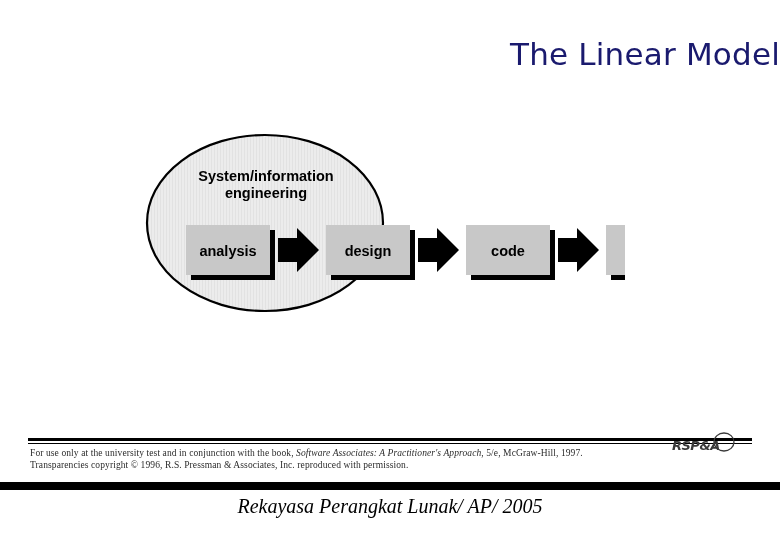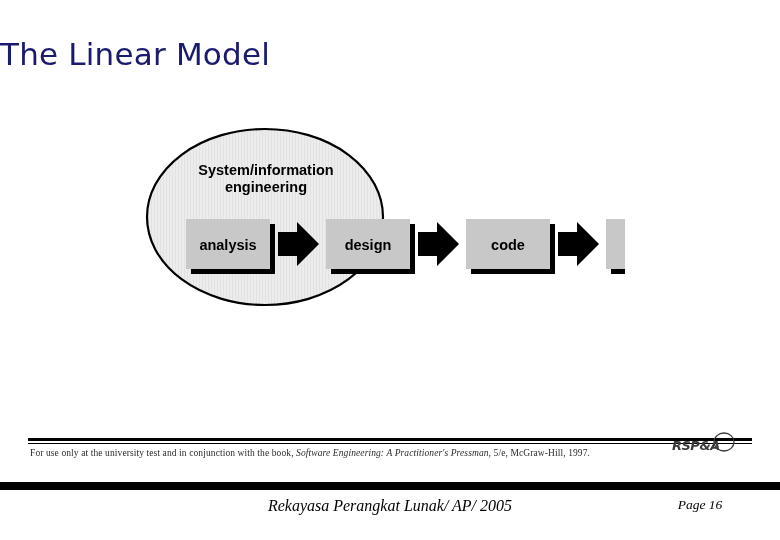--- a/index.html
+++ b/index.html
@@ -22,33 +22,33 @@
     height: 540px;
     background: #ffffff;
   }
 
   
   .slide-title {
     position: absolute;
     left: 0;
     top: 36px;
     width: 780px;
-    text-align: left;
+    text-align: right;
     font-size: 31px;
     font-weight: normal;
     letter-spacing: 0.2px;
     color: #1a1a6e;
     font-family: "DejaVu Sans", sans-serif;
   }
 
   
   #diagram {
     position: absolute;
     left: 145px;
-    top: 125px;
+    top: 131px;
     width: 480px;
     height: 195px;
   }
   #diagram svg { display: block; }
 
   .dg-label {
     font-family: "Liberation Sans", sans-serif;
     font-weight: bold;
     fill: #000000;
   }
@@ -111,21 +111,21 @@
 
   
   .footer-center {
     position: absolute;
     left: 150px;
     top: 496px;
     width: 480px;
     text-align: center;
     font-family: "Liberation Serif", serif;
     font-style: italic;
-    font-size: 16px;
+    font-size: 20px;
     line-height: 20px;
     color: #000000;
   }
   .footer-page {
     position: absolute;
     left: 640px;
     top: 497px;
     width: 120px;
     text-align: center;
     font-family: "Liberation Serif", serif;
@@ -192,30 +192,30 @@
         <text class="dg-label" x="503" y="125" font-size="14.5" text-anchor="middle">test</text>
       </g>
     </svg>
   </div>
 
   <div id="credit-block">
     <div class="rule-thick"></div>
     <div class="rule-thin"></div>
 
     <div class="credit-text">
-      <span>For use only at the university test and in conjunction with the book, </span><em>Software Engineering: A Practitioner's Pressman</em><span>, 5/e, McGraw-Hill, 1997.</span><br>
+      <span>For use only at the university test and in conjunction with the book, </span><em>Software Associates: A Practitioner's Approach</em><span>, 5/e, McGraw-Hill, 1997.</span><br>
+      <span>Transparencies copyright © 1996, R.S. Pressman &amp; Associates, Inc. reproduced with permission.</span>
     </div>
 
     <svg id="rspa-logo" viewBox="0 0 86 26">
       <text x="0" y="20" font-family="DejaVu Sans, sans-serif" font-size="13" font-weight="bold" font-style="italic" fill="#3a3a3a" letter-spacing="-0.5">RSP&amp;A</text>
       <ellipse cx="52" cy="12" rx="10" ry="9" fill="none" stroke="#3a3a3a" stroke-width="1.3"></ellipse>
     </svg>
   </div>
 
   <div id="bottom-band"></div>
 
   <div class="footer-center">
     <div>Rekayasa Perangkat Lunak/ AP/ 2005</div>
   </div>
 
-  <div class="footer-page">Page 16</div>
 
 </div>
 
 </body></html>

